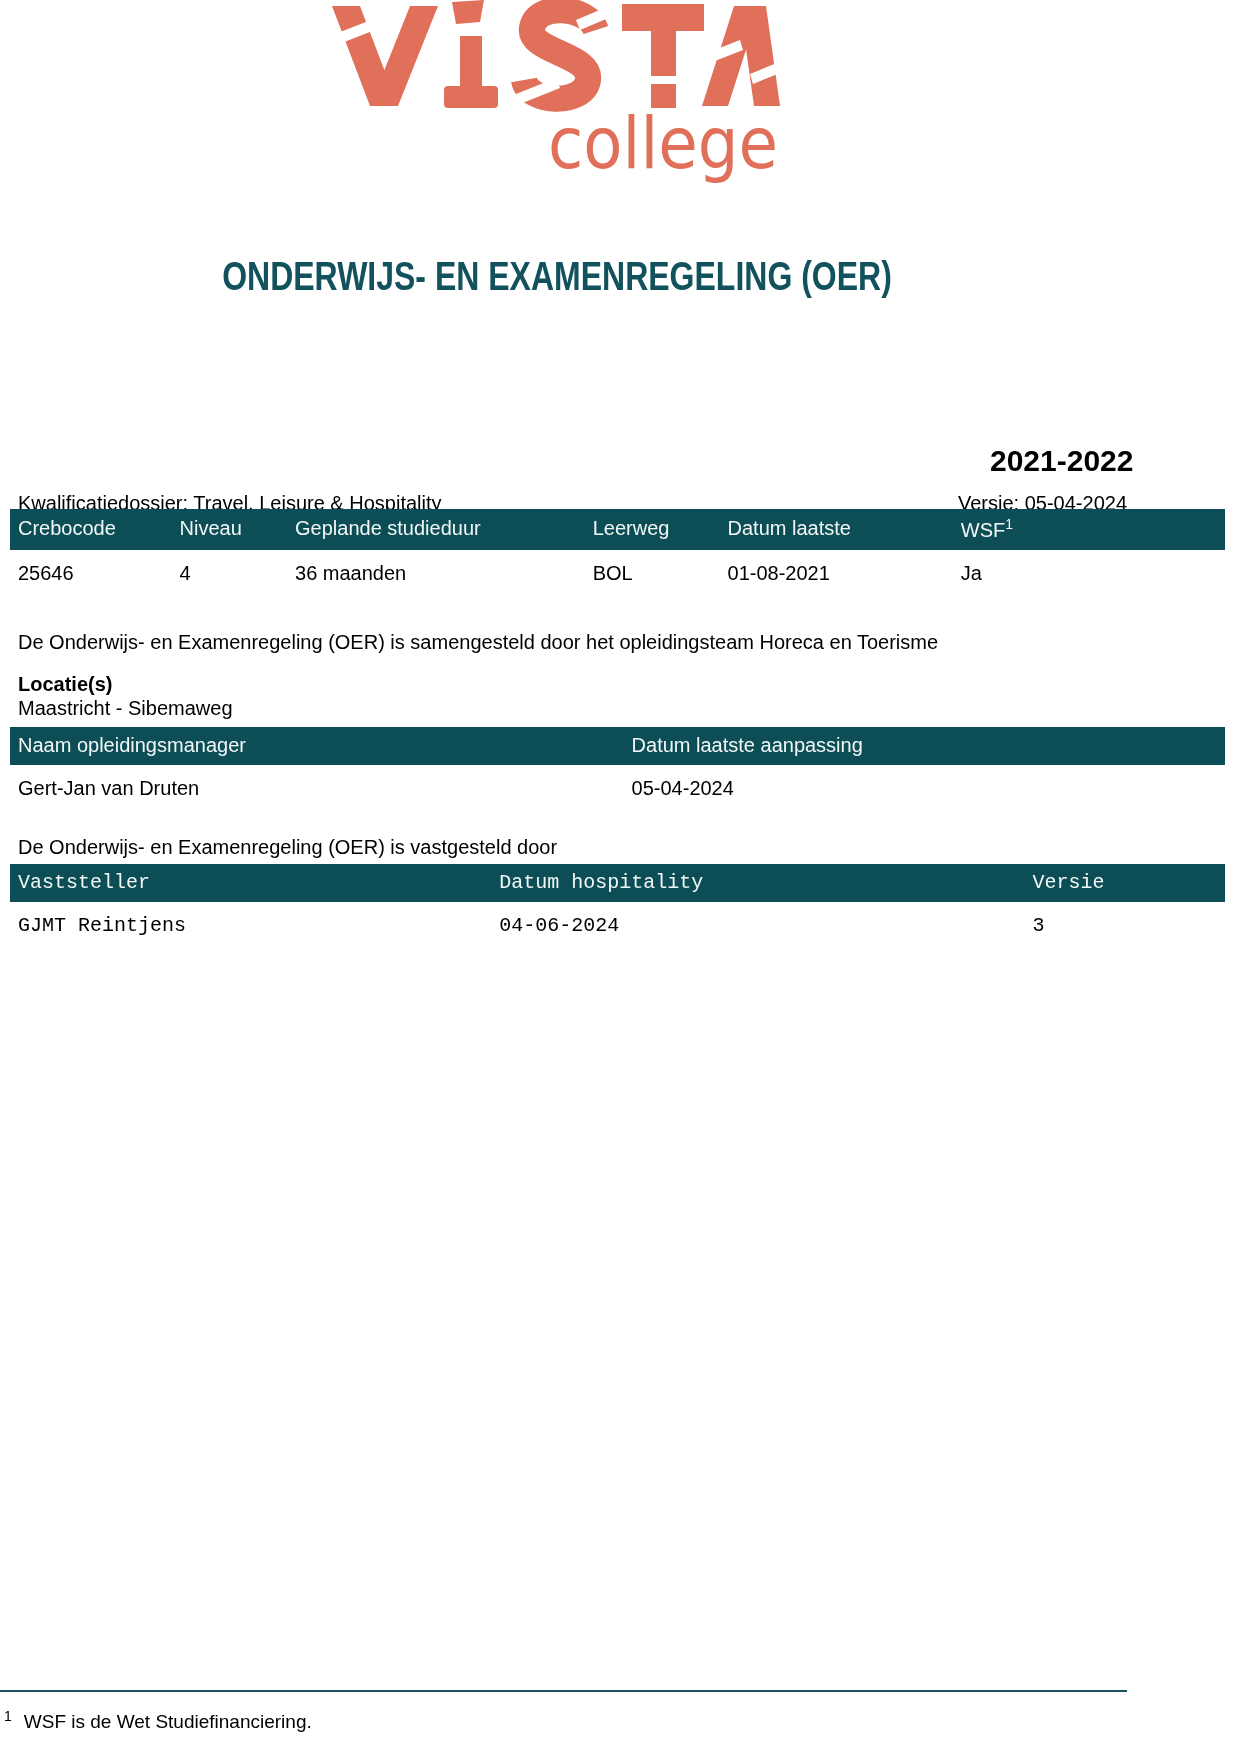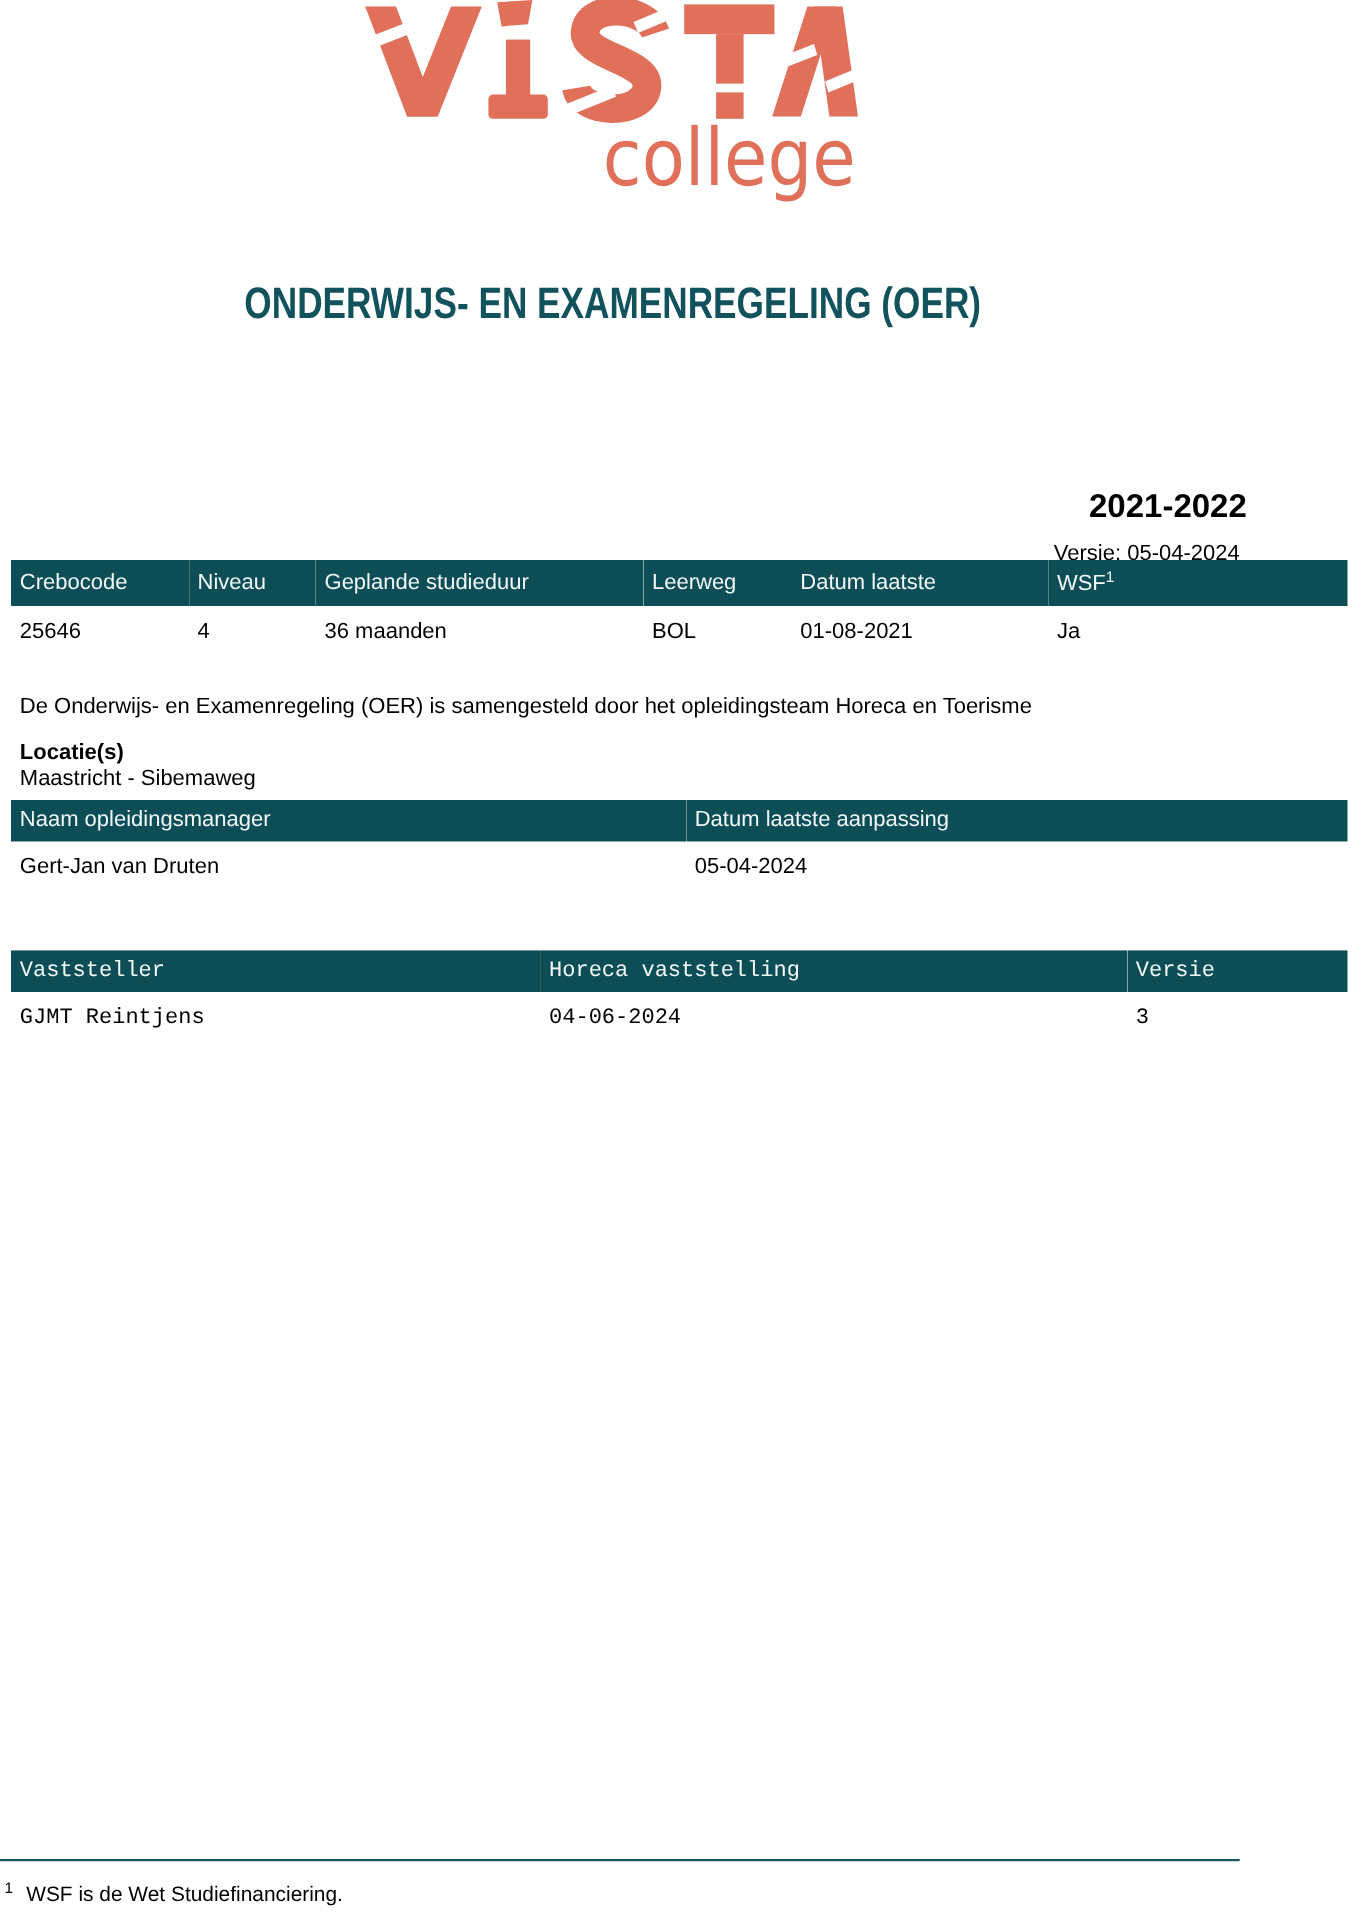--- a/index.html
+++ b/index.html
@@ -96,20 +96,21 @@
       <polygon points="186,94 226,78 230,88 190,104"></polygon>
       <polygon points="364,58 410,40 413,50 367,68"></polygon>
       <polygon points="420,74 454,60 457,70 423,84"></polygon>
     </g>
     <text x="448" y="168" text-anchor="end" font-size="72" fill="#E0705A" font-family="DejaVu Sans, sans-serif" textLength="230" lengthAdjust="spacingAndGlyphs">college</text>
   </svg>
 
   <div class="doc-title">ONDERWIJS- EN EXAMENREGELING (OER)</div>
 
   <div class="school-year">2021-2022</div>
+  <div class="qual-line">Kwalificatiedossier: Travel, Leisure &amp; Hospitality</div>
   <div class="version-line">Versie: 05-04-2024</div>
 
   <table class="tbl" id="crebo-table">
     <colgroup>
       <col style="width:13.3%">
         <col style="width:9.5%">
         <col style="width:24.5%">
       <col style="width:11.1%">
         <col style="width:19.2%">
         <col style="width:22.4%">
@@ -153,31 +154,32 @@
       </tr>
     </thead>
     <tbody>
       <tr>
         <td>Gert-Jan van Druten</td>
         <td>05-04-2024</td>
       </tr>
     </tbody>
   </table>
 
+  <div class="para" id="approved-line">De Onderwijs- en Examenregeling (OER) is vastgesteld door</div>
 
   <table class="tbl" id="approval-table">
     <colgroup>
         <col style="width:39.6%">
         <col style="width:43.9%">
         <col style="width:16.5%">
       </colgroup>
     <thead>
       <tr>
         <th>Vaststeller</th>
-        <th>Horeca vaststelling</th>
+        <th>Datum hospitality</th>
         <th>Versie</th>
       </tr>
     </thead>
     <tbody>
       <tr>
         <td>GJMT Reintjens</td>
         <td>04-06-2024</td>
         <td>3</td>
       </tr>
     </tbody>

